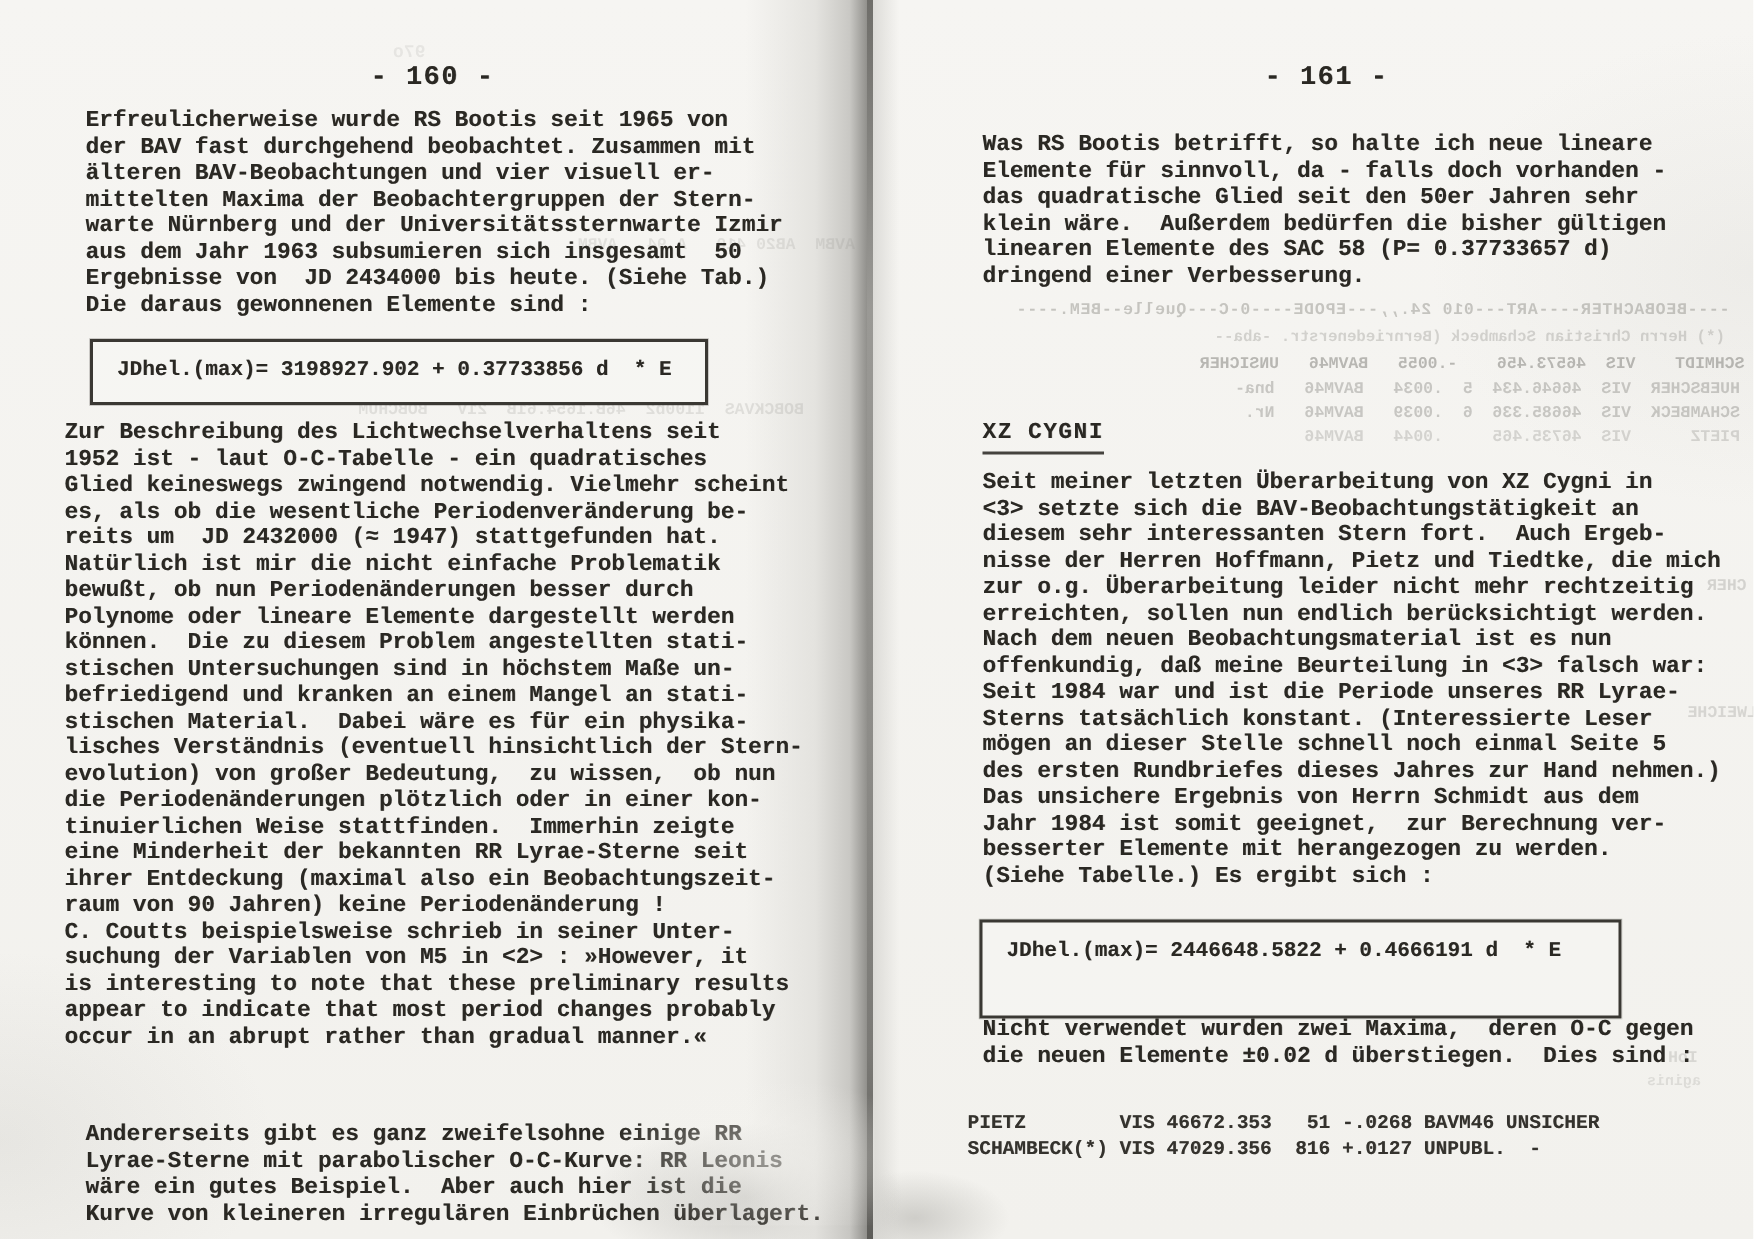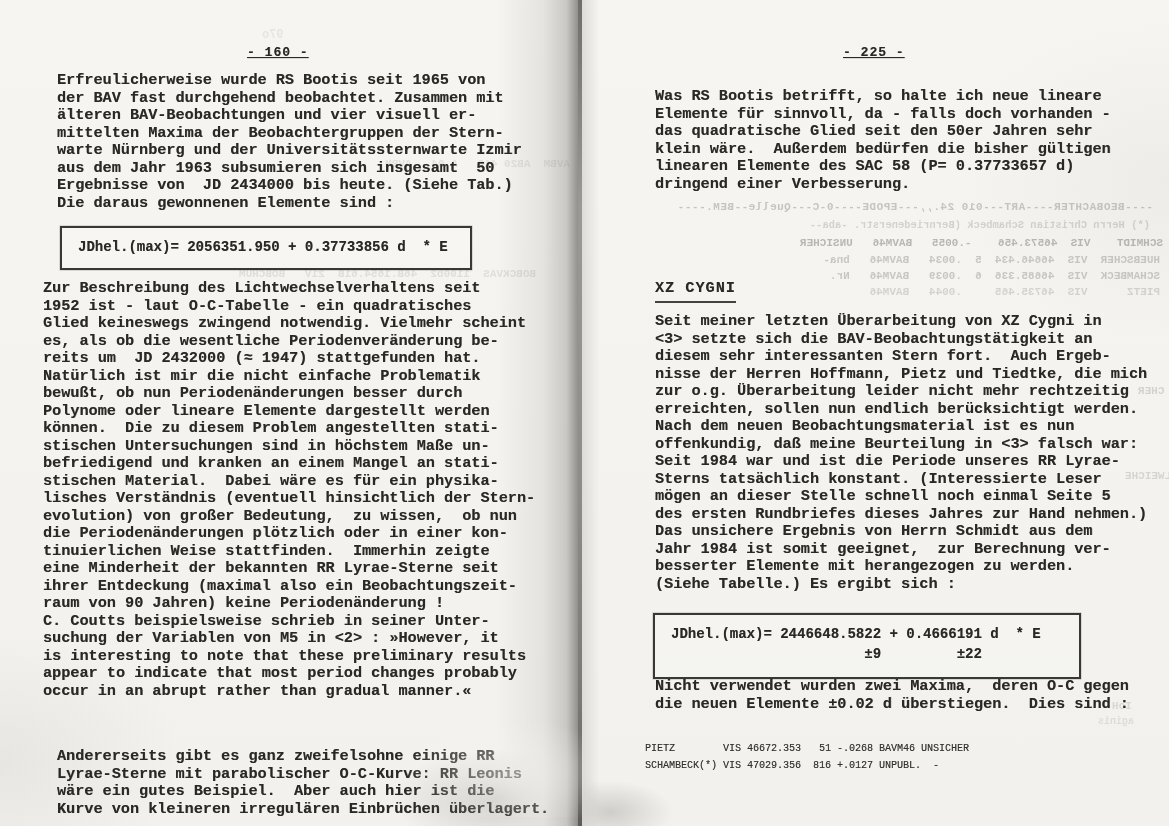--- a/index.html
+++ b/index.html
@@ -28,28 +28,28 @@
   }
   .fade-patch{
     position:absolute;left:408px;top:722px;width:175px;height:95px;
     background:radial-gradient(ellipse at 60% 55%, rgba(244,243,239,.55), rgba(244,243,239,0) 75%);
   }
   .tw{
     position:absolute;white-space:pre;color:#2a2823;font-weight:700;
     font-size:15.2px;line-height:17.5px;letter-spacing:0;
     text-shadow:.3px .3px .3px rgba(42,40,35,.45);
   }
-  .pagenum{font-size:13px;letter-spacing:1px;text-decoration:underline;}
+  .pagenum{font-size:18px;letter-spacing:1px;}
   .fbox{
     position:absolute;border:2px solid #3a3833;background:rgba(250,249,246,.35);
     box-shadow:0 0 0 .5px rgba(58,56,51,.3);
   }
   .fbox .tw{position:absolute;left:16px;}
   .heading{letter-spacing:1px;border-bottom:2px solid #45433e;padding-bottom:3px;}
-  .smalltab{font-size:10px;line-height:17px;font-weight:400;color:#34322d;
+  .smalltab{font-size:13px;line-height:17px;font-weight:700;color:#34322d;
     text-shadow:.2px .2px .2px rgba(52,50,45,.5);}
   .ghost{
     position:absolute;white-space:pre;color:#8a8984;font-weight:700;
     transform:scaleX(-1);filter:blur(.4px);pointer-events:none;
   }
 </style>
 </head>
 <body>
 
 <div class="scan">
@@ -78,21 +78,21 @@
     <div class="tw" style="left:57px;top:72px;">Erfreulicherweise wurde RS Bootis seit 1965 von
 der BAV fast durchgehend beobachtet. Zusammen mit
 älteren BAV-Beobachtungen und vier visuell er-
 mittelten Maxima der Beobachtergruppen der Stern-
 warte Nürnberg und der Universitätssternwarte Izmir
 aus dem Jahr 1963 subsumieren sich insgesamt  50
 Ergebnisse von  JD 2434000 bis heute. (Siehe Tab.)
 Die daraus gewonnenen Elemente sind :</div>
 
     <div class="fbox" style="left:60px;top:226px;width:408px;height:40px;">
-      <div class="tw" style="top:11px;font-size:14px;">JDhel.(max)= 2056351.950 + 0.37733856 d  * E</div>
+      <div class="tw" style="top:11px;font-size:14px;">JDhel.(max)= 3198927.902 + 0.37733856 d  * E</div>
     </div>
 
     <div class="tw" style="left:43px;top:280px;">Zur Beschreibung des Lichtwechselverhaltens seit
 1952 ist - laut O-C-Tabelle - ein quadratisches
 Glied keineswegs zwingend notwendig. Vielmehr scheint
 es, als ob die wesentliche Periodenveränderung be-
 reits um  JD 2432000 (≈ 1947) stattgefunden hat.
 Natürlich ist mir die nicht einfache Problematik
 bewußt, ob nun Periodenänderungen besser durch
 Polynome oder lineare Elemente dargestellt werden
@@ -115,21 +115,21 @@
 
     <div class="tw" style="left:57px;top:748px;">Andererseits gibt es ganz zweifelsohne einige RR
 Lyrae-Sterne mit parabolischer O-C-Kurve: RR Leonis
 wäre ein gutes Beispiel.  Aber auch hier ist die
 Kurve von kleineren irregulären Einbrüchen überlagert.</div>
   </div>
 
   <div class="fade-patch"></div>
 
   <div>
-    <div class="tw pagenum" style="left:843px;top:44px;">- 225 -</div>
+    <div class="tw pagenum" style="left:843px;top:44px;">- 161 -</div>
 
     <div class="tw" style="left:655px;top:88px;">Was RS Bootis betrifft, so halte ich neue lineare
 Elemente für sinnvoll, da - falls doch vorhanden -
 das quadratische Glied seit den 50er Jahren sehr
 klein wäre.  Außerdem bedürfen die bisher gültigen
 linearen Elemente des SAC 58 (P= 0.37733657 d)
 dringend einer Verbesserung.</div>
 
     <div class="tw heading" style="left:655px;top:280px;">XZ CYGNI</div>
 
@@ -145,21 +145,20 @@
 Sterns tatsächlich konstant. (Interessierte Leser
 mögen an dieser Stelle schnell noch einmal Seite 5
 des ersten Rundbriefes dieses Jahres zur Hand nehmen.)
 Das unsichere Ergebnis von Herrn Schmidt aus dem
 Jahr 1984 ist somit geeignet,  zur Berechnung ver-
 besserter Elemente mit herangezogen zu werden.
 (Siehe Tabelle.) Es ergibt sich :</div>
 
     <div class="fbox" style="left:653px;top:597px;width:424px;height:62px;margin-top:16px;">
       <div class="tw" style="top:11px;font-size:14px;">JDhel.(max)= 2446648.5822 + 0.4666191 d  * E</div>
-      <div class="tw" style="top:31px;font-size:14px;">                       ±9         ±22</div>
     </div>
 
     <div class="tw" style="left:655px;top:678px;">Nicht verwendet wurden zwei Maxima,  deren O-C gegen
 die neuen Elemente ±0.02 d überstiegen.  Dies sind :</div>
 
     <div class="tw smalltab" style="left:645px;top:740px;">PIETZ        VIS 46672.353   51 -.0268 BAVM46 UNSICHER
 SCHAMBECK(*) VIS 47029.356  816 +.0127 UNPUBL.  -</div>
   </div>
 
 </div>

